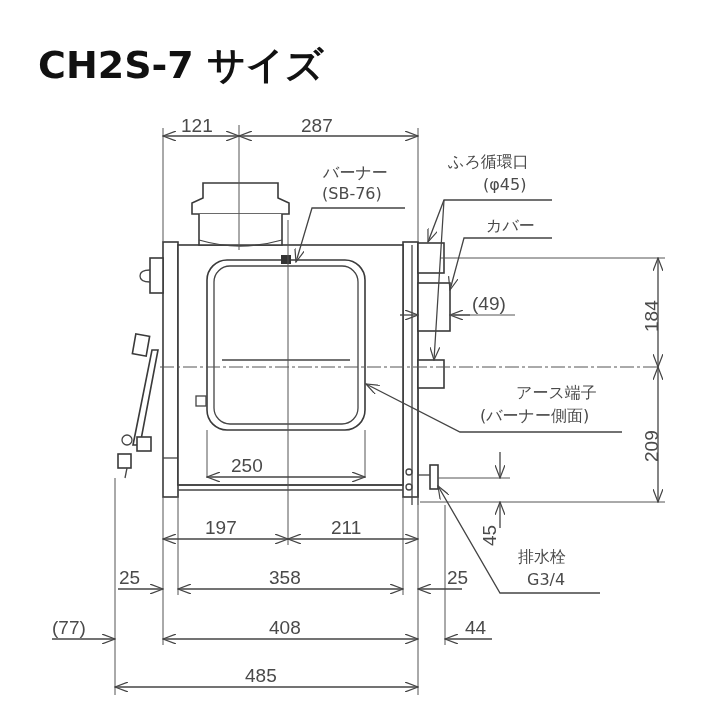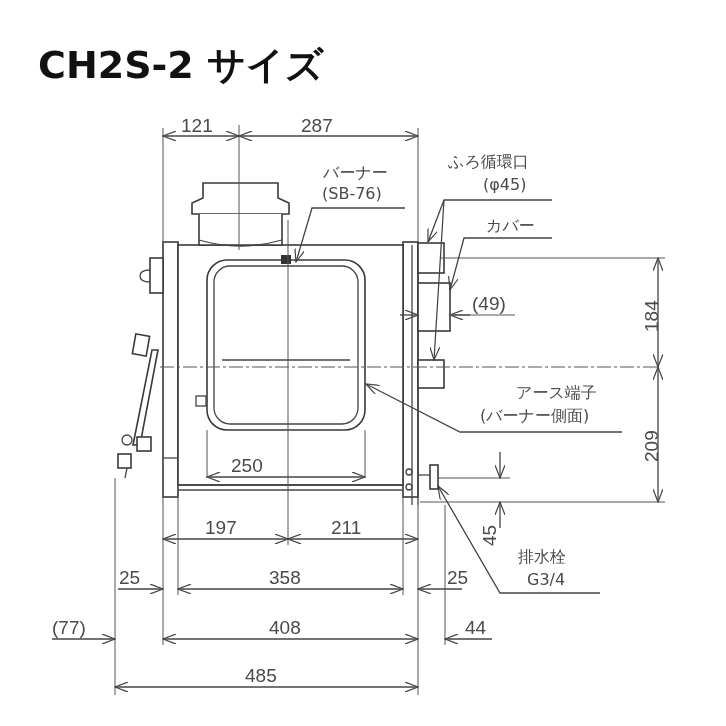--- a/index.html
+++ b/index.html
@@ -13,21 +13,21 @@
     .ln { stroke: #444; stroke-width: 1.3; fill: none; }
     .thin { stroke: #555; stroke-width: 1; fill: none; }
     .body { stroke: #3a3a3a; stroke-width: 1.6; fill: #fff; }
     .dash { stroke: #555; stroke-width: 1; fill: none; stroke-dasharray: 14 3 3 3; }
     .dim text, text.dim { font-family: "Liberation Sans", sans-serif; font-size: 19px; fill: #4a4a4a; }
     .lbl { font-family: "DejaVu Sans", sans-serif; font-size: 16px; fill: #4a4a4a; }
   </style>
 </head>
 <body>
 
-<div class="title">CH2S-2 サイズ</div>
+<div class="title">CH2S-7 サイズ</div>
 
 <svg width="726" height="726" viewBox="0 0 726 726">
   <defs>
     <marker id="arr" viewBox="0 0 14 10" refX="13" refY="5" markerWidth="14" markerHeight="10" orient="auto-start-reverse" markerUnits="userSpaceOnUse">
       <path d="M0,0 L13,5 L0,10" fill="none" stroke="#444" stroke-width="1.2"></path>
     </marker>
   </defs>
 
   <g>
 

